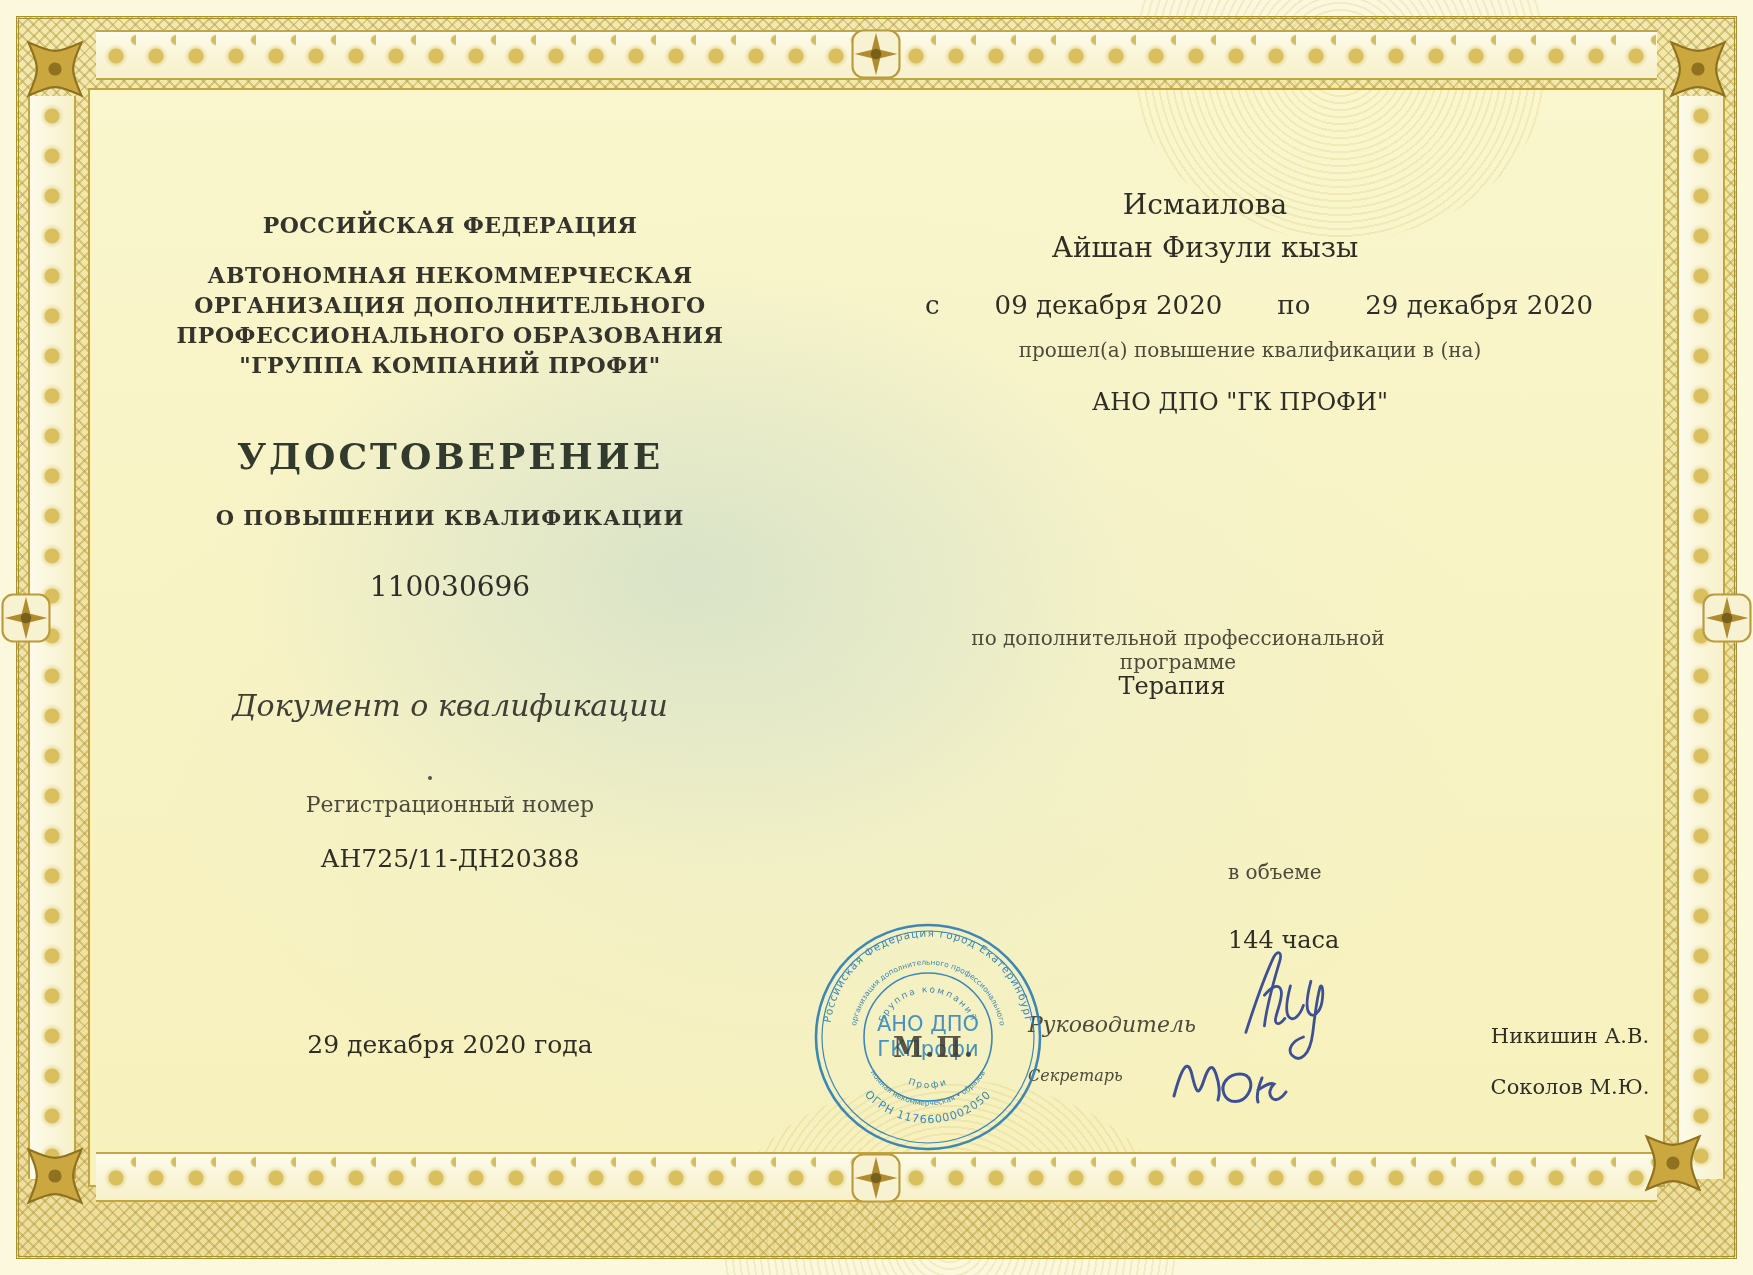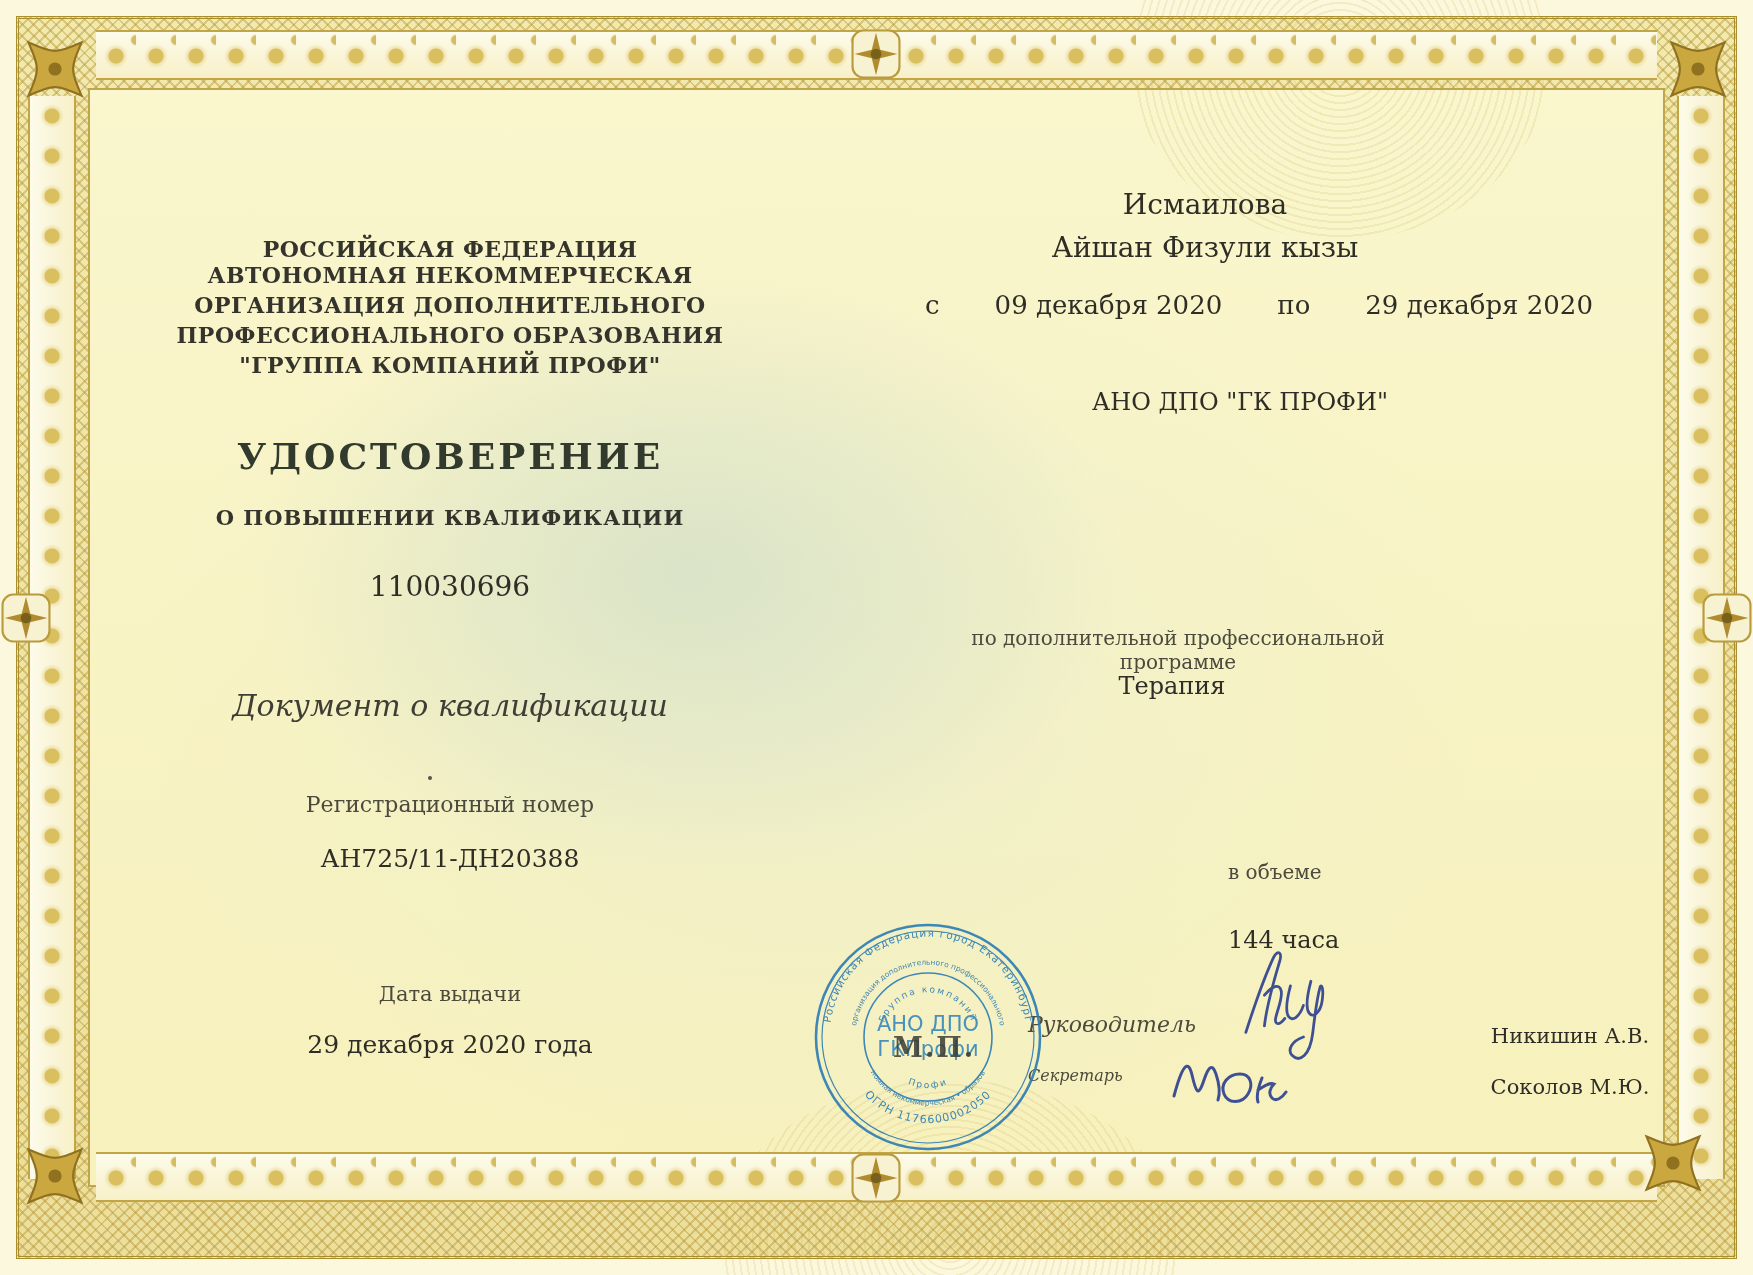--- a/index.html
+++ b/index.html
@@ -107,54 +107,54 @@
         <path d="M30,10 L34,26 L50,30 L34,34 L30,50 L26,34 L10,30 L26,26 Z" fill="#b08c2e"></path>
         <circle cx="30" cy="30" r="5" fill="#77601c"></circle>
       </svg></div>
   <div class="medal" style="left:1695px;top:586px;">
     <svg viewBox="0 0 60 60" width="64" height="64">
         <rect x="8" y="8" width="44" height="44" rx="10" fill="#f7f2d2" stroke="#b99a3c" stroke-width="2"></rect>
         <path d="M30,10 L34,26 L50,30 L34,34 L30,50 L26,34 L10,30 L26,26 Z" fill="#b08c2e"></path>
         <circle cx="30" cy="30" r="5" fill="#77601c"></circle>
       </svg></div>
 
-  <div class="t caps" style="left:180px;top:212px;width:540px;font-size:22px;margin-top:24px;">РОССИЙСКАЯ ФЕДЕРАЦИЯ</div>
+  <div class="t caps" style="left:180px;top:212px;width:540px;font-size:22px;">РОССИЙСКАЯ ФЕДЕРАЦИЯ</div>
   <div class="t caps" style="left:160px;top:260px;width:580px;font-size:22px;line-height:30px;">
     <div>АВТОНОМНАЯ НЕКОММЕРЧЕСКАЯ</div>
     <div>ОРГАНИЗАЦИЯ ДОПОЛНИТЕЛЬНОГО</div>
     <div>ПРОФЕССИОНАЛЬНОГО ОБРАЗОВАНИЯ</div>
     <div>"ГРУППА КОМПАНИЙ ПРОФИ"</div>
   </div>
 
   <div class="t title" style="left:160px;top:435px;width:580px;">УДОСТОВЕРЕНИЕ</div>
   <div class="t caps" style="left:160px;top:505px;width:580px;font-size:21px;letter-spacing:1px;">О ПОВЫШЕНИИ КВАЛИФИКАЦИИ</div>
 
   <div class="t" style="left:160px;top:570px;width:580px;font-size:28px;">110030696</div>
 
   <div class="t it" style="left:160px;top:688px;width:580px;font-size:30px;color:#3f3e34;">Документ о квалификации</div>
 
   <div class="dot" style="left:428px;top:776px;"></div>
 
   <div class="t lbl" style="left:160px;top:792px;width:580px;font-size:22px;">Регистрационный номер</div>
   <div class="t" style="left:160px;top:844px;width:580px;font-size:25px;">АН725/11-ДН20388</div>
 
 
-  <div class="t lbl" style="left:160px;top:982px;width:580px;font-size:21px;">Дата выдачи</div>
   <div class="t" style="left:160px;top:1030px;width:580px;font-size:25px;">29 декабря 2020 года</div>
 
   <div class="t" style="left:950px;top:188px;width:510px;font-size:28px;">Исмаилова</div>
   <div class="t" style="left:950px;top:231px;width:510px;font-size:28px;">Айшан Физули кызы</div>
 
   <div class="t flexrow" style="left:925px;top:290px;width:668px;font-size:26px;">
     <span>с</span>
     <span>09 декабря 2020</span>
     <span>по</span>
     <span>29 декабря 2020</span>
   </div>
 
+  <div class="t lbl" style="left:990px;top:338px;width:520px;font-size:20px;">прошел(а) повышение квалификации в (на)</div>
   <div class="t" style="left:980px;top:388px;width:520px;font-size:24px;">АНО ДПО "ГК ПРОФИ"</div>
 
   <div class="t lbl" style="left:918px;top:626px;width:520px;font-size:20px;">по дополнительной профессиональной программе</div>
   <div class="t" style="left:912px;top:672px;width:520px;font-size:24px;">Терапия</div>
 
   <div class="t" style="left:1228px;top:860px;width:320px;display:flex;gap:42px;align-items:baseline;text-align:left;flex-direction:column;">
     <span class="lbl" style="font-size:20px;">в объеме</span>
     <span style="font-size:24px;">144 часа</span>
   </div>
 

